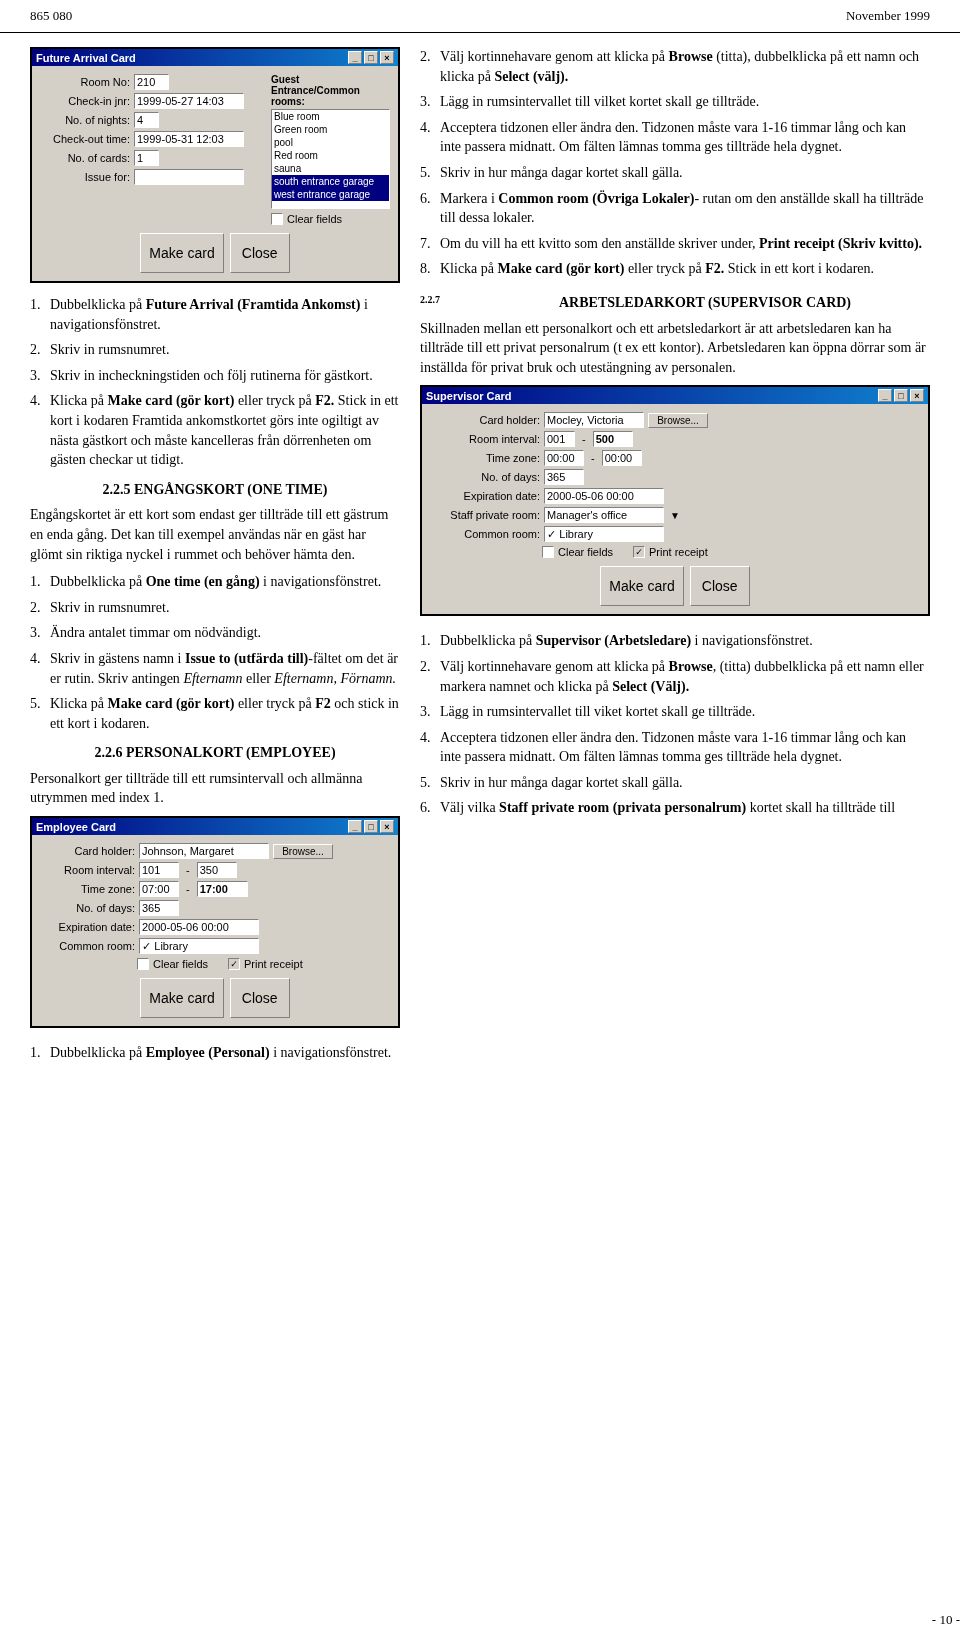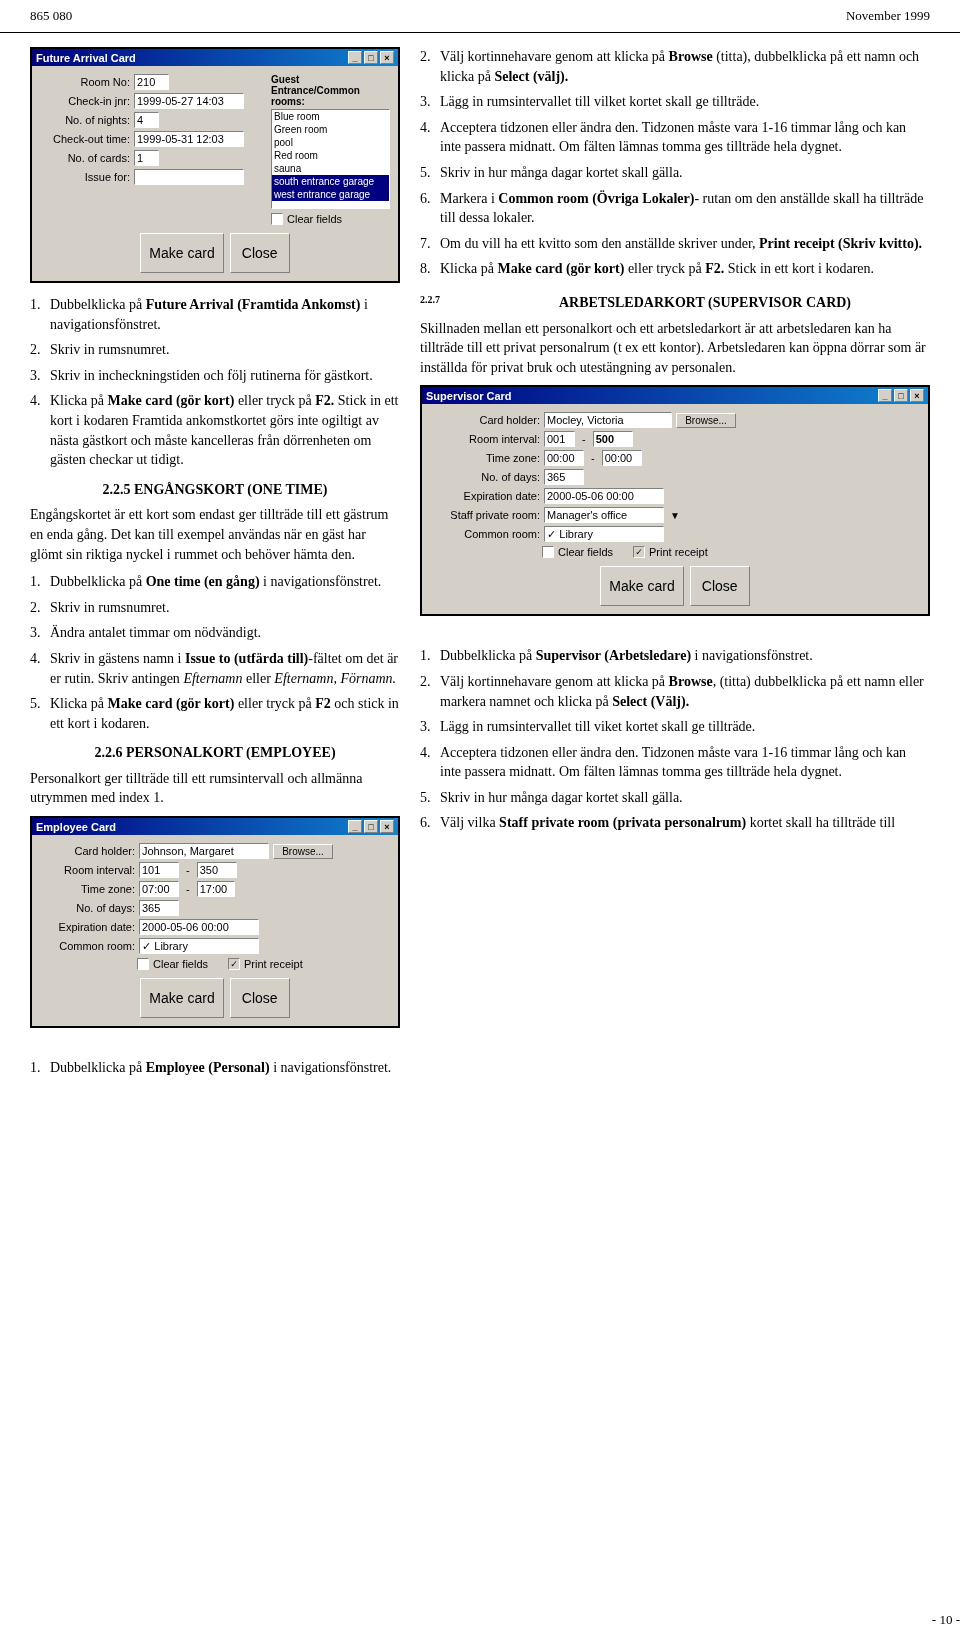--- a/index.html
+++ b/index.html
@@ -28,21 +28,21 @@
       text-align: right;
       font-size: 13px;
     }
 
     
     .win-dialog {
       border: 2px solid #000;
       background: #d4d0c8;
       font-family: Arial, sans-serif;
       font-size: 11px;
-      margin-bottom: 30px;
+      margin-bottom: 15px;
     }
 
     .win-titlebar {
       background: linear-gradient(to right, #000080, #1084d0);
       color: #fff;
       padding: 2px 4px;
       display: flex;
       justify-content: space-between;
       align-items: center;
       font-size: 11px;
@@ -379,21 +379,21 @@
           <div class="win-label" style="width:95px;">Room interval:</div>
           <input class="win-input" value="101" style="width: 40px;">
           <span style="padding:0 3px;">-</span>
           <input class="win-input" value="350" style="width: 40px;">
         </div>
 
         <div class="win-row">
           <div class="win-label" style="width:95px;">Time zone:</div>
           <input class="win-input" value="07:00" style="width: 40px;">
           <span style="padding:0 3px;">-</span>
-          <input class="win-input" value="17:00" style="width: 38px;">
+          <input class="win-input" value="17:00" style="width: 51px; font-weight: bold;">
         </div>
 
         <div class="win-row">
           <div class="win-label" style="width:95px;">No. of days:</div>
           <input class="win-input" value="365" style="width: 40px;">
         </div>
 
         <div class="win-row">
           <div class="win-label" style="width:95px;">Expiration date:</div>
           <input class="win-input" value="2000-05-06 00:00" style="width: 120px;">
@@ -486,21 +486,21 @@
         <div class="win-titlebar-buttons">
           <div class="win-btn">_</div>
           <div class="win-btn">□</div>
           <div class="win-btn">×</div>
         </div>
       </div>
       <div class="win-body">
 
         <div class="win-row">
           <div class="win-label" style="width:110px;">Card holder:</div>
-          <input class="win-input" value="Mocley, Victoria" style="width: 128px;">
+          <input class="win-input" value="Mocley, Victoria" style="width: 100px;">
           <div class="win-button" style="font-size:10px;padding:1px 5px;">Browse...</div>
         </div>
 
         <div class="win-row">
           <div class="win-label" style="width:110px;">Room interval:</div>
           <input class="win-input" value="001" style="width: 31px;">
           <span style="padding:0 3px;">-</span>
           <input class="win-input" value="500" style="width: 40px; font-weight: bold;">
         </div>
 

